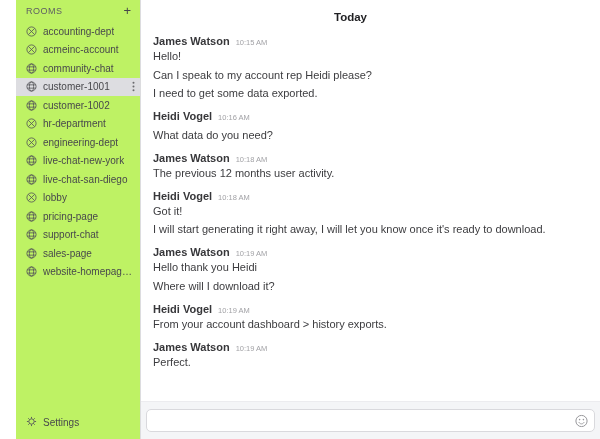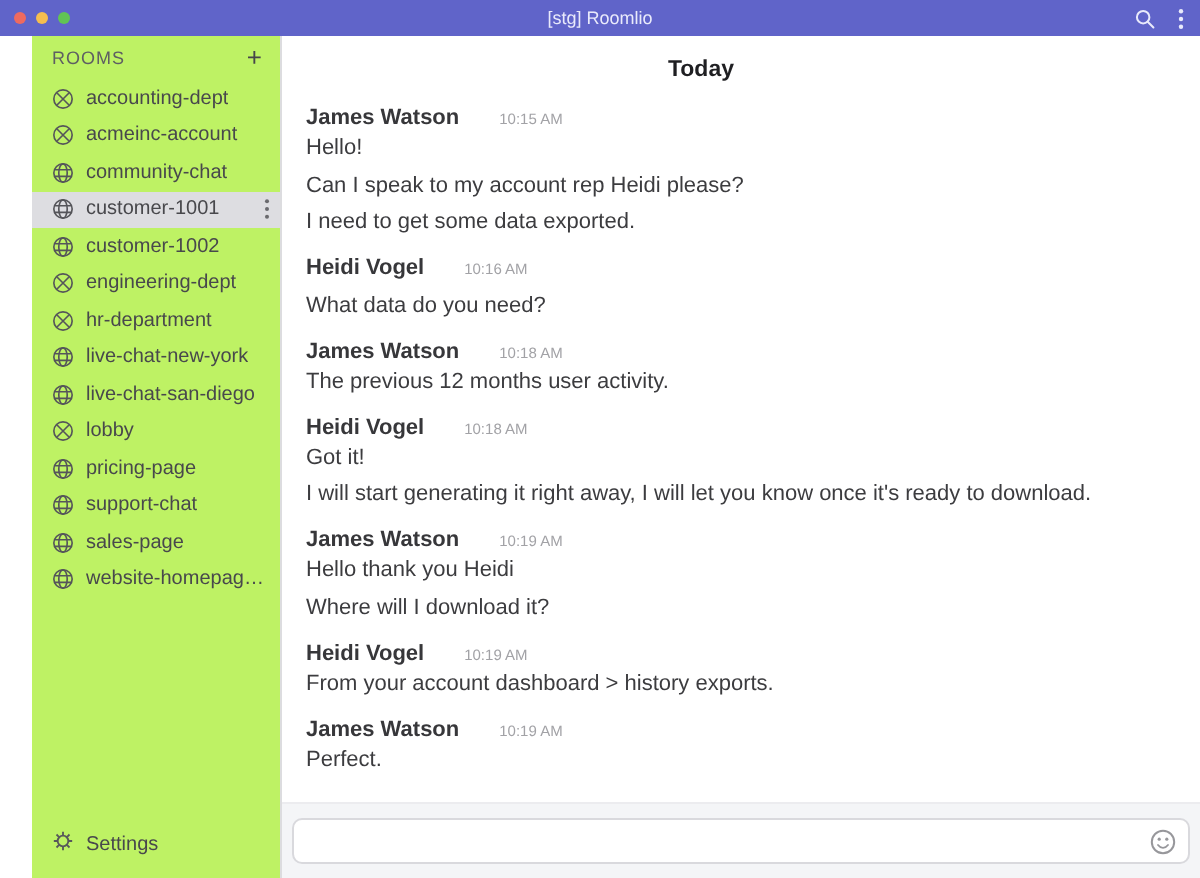--- a/index.html
+++ b/index.html
@@ -33,63 +33,40 @@
 
   
   .main{flex:1;display:flex;flex-direction:column;min-width:0;background:#fff;}
   .date-divider{display:flex;align-items:center;margin:9px 40px 0 0;height:15px;flex-direction:column;}
   .divider-line{flex:1;height:1px;background:#eaeaec;}
   .divider-line.left{margin-right:45px;}
   .divider-line.right{margin-left:45px;}
   .today{font-size:11.5px;font-weight:bold;color:#1f1f22;}
   .messages{flex:1;padding:0 16px 0 12px;overflow:hidden;}
   .msg-group{margin-top:11px;}
-  .msg-header{display:flex;align-items:baseline;gap:20px;}
+  .msg-header{display:flex;align-items:baseline;gap:6px;}
   .msg-author{font-size:11px;font-weight:bold;color:#37373a;}
   .msg-time{font-size:7.5px;color:#a2a2a6;}
   .msg-line{margin-top:6.5px;font-size:11px;color:#3c3c3f;}
   .msg-line.first{margin-top:3px;}
   .inline-emoji{display:inline-block;width:12px;height:12px;vertical-align:-2px;margin-left:2px;}
   .inline-emoji svg{display:block;}
 
   
   .composer-bar{flex:0 0 37px;background:#f4f5f7;border-top:1px solid #ececef;display:flex;align-items:center;padding:0 5px;}
   .composer{position:relative;flex:1;}
   .composer input{width:100%;height:23px;box-sizing:border-box;border:1px solid #d9d9dd;border-radius:5px;background:#fff;padding:0 28px 0 8px;font-size:11px;font-family:"Liberation Sans",sans-serif;outline:none;color:#3c3c3f;}
   .emoji-btn{position:absolute;right:7px;top:50%;transform:translateY(-50%);width:13px;height:13px;cursor:default;}
   .emoji-btn svg{display:block;}
 </style>
 </head>
 <body>
 
 <div class="window">
 
-  <div class="titlebar">
-    <div class="traffic">
-      <span class="light red"></span>
-      <span class="light yellow"></span>
-      <span class="light green"></span>
-    </div>
-    <div class="win-title">[stg] Roomlio</div>
-    <div class="tb-actions">
-      <span>
-        <svg width="11" height="11" viewBox="0 0 12 12">
-            <circle cx="5" cy="5" r="3.4" fill="none" stroke="#e9eafb" stroke-width="1.1"></circle>
-            <path d="M7.6 7.6l3 3" stroke="#e9eafb" stroke-width="1.1" stroke-linecap="round"></path>
-          </svg>
-      </span>
-      <span>
-        <svg width="3" height="11" viewBox="0 0 3 12">
-            <circle cx="1.5" cy="1.8" r="1.2" fill="#e9eafb"></circle>
-            <circle cx="1.5" cy="6" r="1.2" fill="#e9eafb"></circle>
-            <circle cx="1.5" cy="10.2" r="1.2" fill="#e9eafb"></circle>
-          </svg>
-      </span>
-    </div>
-  </div>
 
   <div class="app-body">
 
     <div class="sidebar">
       <div class="rooms-header">
         <span class="rooms-label">ROOMS</span>
         <span class="add-room">+</span>
       </div>
       <div class="room-list">
           <div class="room">
@@ -157,32 +134,32 @@
 
   </div>
           <div class="room">
 
     <span class="room-icon icon-variant">
       <svg width="11" height="11" viewBox="0 0 12 12" fill="none" stroke="#55555a" stroke-width="0.9">
         <circle cx="6" cy="6" r="5"></circle>
                 <path d="M2.6 2.6l6.8 6.8 M9.4 2.6L2.6 9.4"></path>
       </svg>
     </span>
+    <span class="room-label">hr-department</span>
+
+  </div>
+          <div class="room">
+
+    <span class="room-icon icon-variant">
+      <svg width="11" height="11" viewBox="0 0 12 12" fill="none" stroke="#55555a" stroke-width="0.9">
+        <circle cx="6" cy="6" r="5"></circle>
+                <path d="M2.6 2.6l6.8 6.8 M9.4 2.6L2.6 9.4"></path>
+      </svg>
+    </span>
     <span class="room-label">engineering-dept</span>
-
-  </div>
-          <div class="room">
-
-    <span class="room-icon icon-variant">
-      <svg width="11" height="11" viewBox="0 0 12 12" fill="none" stroke="#55555a" stroke-width="0.9">
-        <circle cx="6" cy="6" r="5"></circle>
-                <path d="M2.6 2.6l6.8 6.8 M9.4 2.6L2.6 9.4"></path>
-      </svg>
-    </span>
-    <span class="room-label">hr-department</span>
 
   </div>
           <div class="room">
     <span class="room-icon icon-variant">
       <svg width="11" height="11" viewBox="0 0 12 12" fill="none" stroke="#55555a" stroke-width="0.9">
         <circle cx="6" cy="6" r="5"></circle>
                 <ellipse cx="6" cy="6" rx="2.3" ry="5"></ellipse>
                 <path d="M1.3 4.2h9.4 M1.3 7.8h9.4"></path>
       </svg>
     </span>

